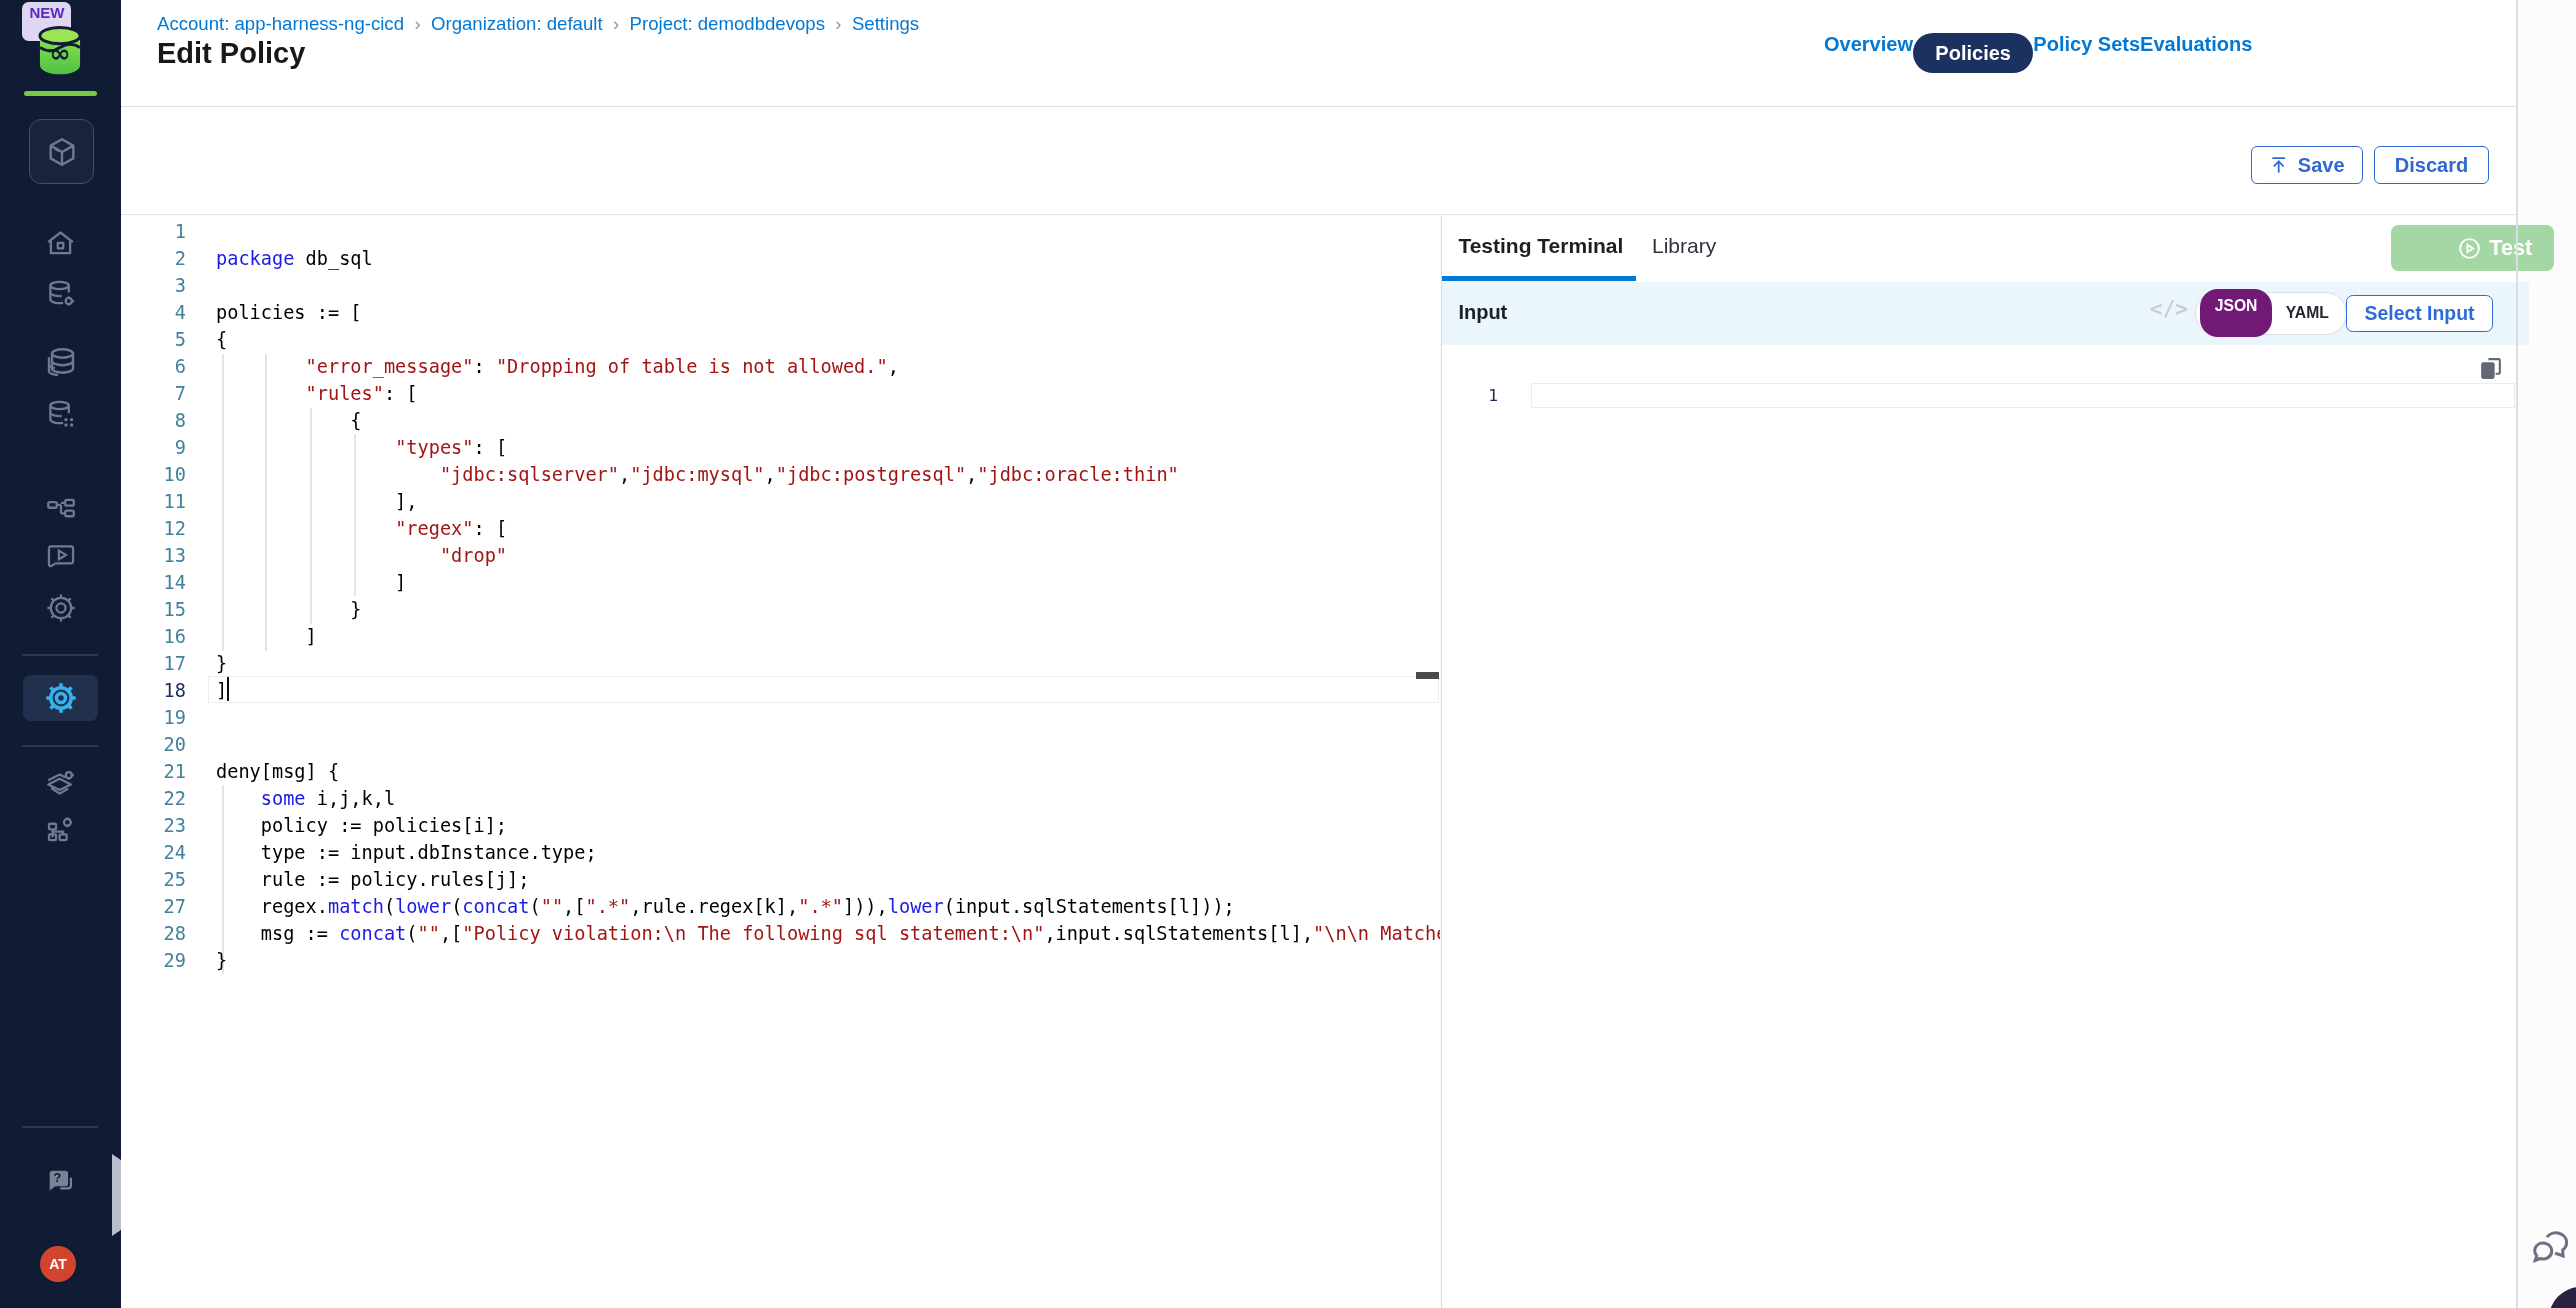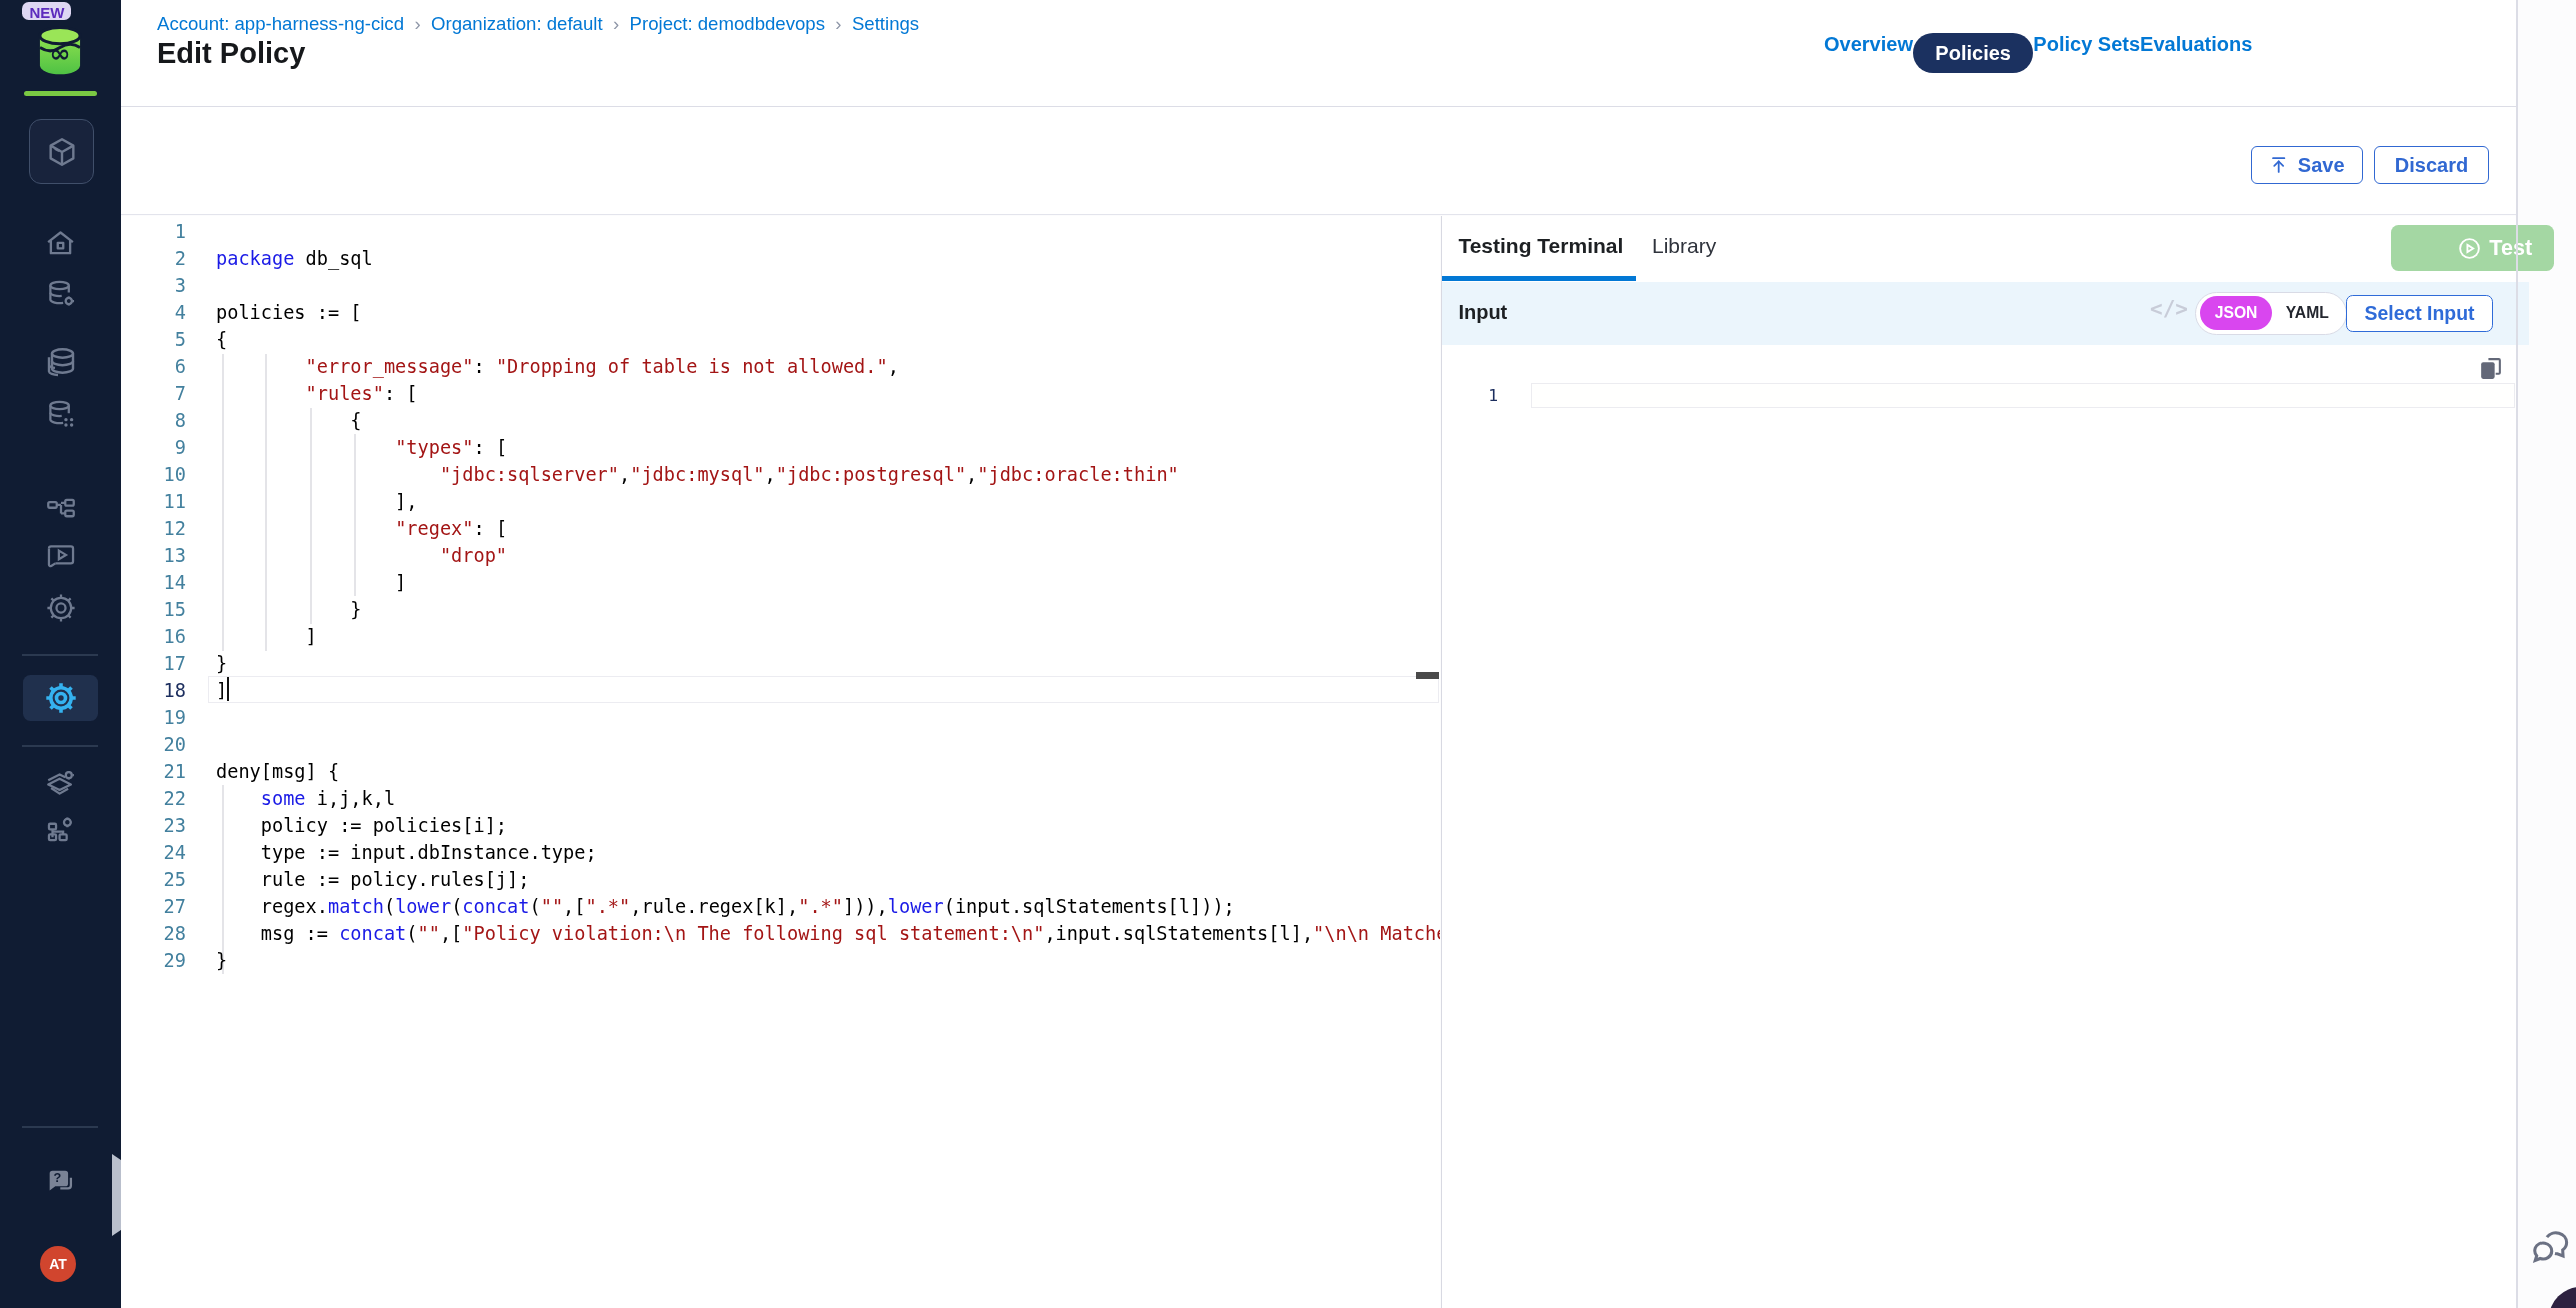--- a/index.html
+++ b/index.html
@@ -1,20 +1,20 @@
 <!DOCTYPE html>
 <html style="font-size:12px"><head>
 <meta charset="utf-8">
 <style>
   html,body{margin:0;padding:0;background:#fcfcfd;}
   #app{position:relative;width:2576px;height:1309px;overflow:hidden;
        font-family:"Liberation Sans",sans-serif;background:#fcfcfd;color:#1d2023;}
   
   .sidebar{position:absolute;left:0;top:0;width:121px;height:1309px;background:#101c33;}
-  .new-badge{position:absolute;left:22.4px;top:2.2px;width:49px;height:18px;background:#ded7f3;
+  .new-badge{position:absolute;left:22.4px;top:2.2px;width:49px;height:39px;background:#ded7f3;
              border-radius:6.7px;color:#5c2bbd;font-weight:bold;font-size:15px;line-height:22.4px;text-align:center;}
   .logo{position:absolute;left:34px;top:25px;width:52px;height:51px;}
   .module-bar{position:absolute;left:24px;top:91px;width:73px;height:5.2px;background:#7ac943;border-radius:3px;}
   .module-btn{position:absolute;left:29px;top:119px;width:63px;height:63px;border:1.5px solid #404f6a;
               border-radius:12px;background:#18233c;display:flex;align-items:center;justify-content:center;}
   .snav{position:absolute;left:0;width:121px;display:flex;justify-content:center;}
   .sdiv{position:absolute;left:22.4px;width:76px;height:1.5px;background:#2b3950;}
   .active-item{position:absolute;left:23px;top:675px;width:75px;height:46px;background:#20304d;
                border-radius:7.5px;display:flex;align-items:center;justify-content:center;}
   .expand-handle{position:absolute;left:112px;top:1154px;width:31px;height:82px;background:#b9bfcc;
@@ -61,21 +61,21 @@
   .rtab{position:absolute;left:210px;top:18px;font-size:21px;color:#2f333c;cursor:pointer;}
   .rtab-underline{position:absolute;left:0;top:60px;width:194px;height:5.2px;background:#0278d5;}
   .test-btn{position:absolute;left:949px;top:9px;width:119px;height:46px;background:#a4d7a3;border-radius:7.5px;
             color:#fff;font-weight:bold;font-size:21.6px;display:flex;align-items:center;justify-content:center;gap:7.5px;cursor:pointer;padding-left:44px;}
   .input-bar{position:absolute;left:0;top:66px;width:1074px;height:63px;background:#ebf5fc;padding-left:13px;}
   .input-label{position:absolute;left:16.4px;top:19.4px;font-size:20px;font-weight:600;color:#1d2023;}
   .code-toggle-icon{position:absolute;left:708px;top:15px;font-size:21px;font-weight:bold;color:#c8ccd8;
                     font-family:"DejaVu Sans Mono",monospace;cursor:pointer;}
   .fmt-toggle{position:absolute;left:753px;top:9.7px;height:43px;background:#fff;border:1.5px solid #d9dbe6;
               border-radius:22.4px;display:flex;align-items:center;padding:0 3.7px;box-sizing:border-box;}
-  .fmt-json{background:#d946ef;color:#fff;border-radius:18px;padding:0 15px;height:34px;line-height:34px;
+  .fmt-json{background:#701a75;color:#fff;border-radius:18px;padding:0 15px;height:48px;line-height:34px;
             font-size:15.7px;font-weight:bold;cursor:pointer;}
   .fmt-yaml{color:#23262e;padding:0 13.4px;font-size:15.7px;font-weight:bold;cursor:pointer;}
   .select-input-btn{position:absolute;left:904px;top:12.7px;width:147px;height:37px;border:1.5px solid #2f6bd8;
             border-radius:6.7px;background:#fff;color:#2f6bd8;font-size:19.4px;font-weight:600;
             display:flex;align-items:center;justify-content:center;box-sizing:border-box;cursor:pointer;}
   .copy-icon{position:absolute;left:1036px;top:139px;width:25px;height:27px;cursor:pointer;}
   .input-lines{position:absolute;left:0;top:168px;width:1074px;}
   .il{display:flex;height:24px;line-height:24px;font-family:"DejaVu Sans Mono",monospace;font-size:16.4px;}
   .il .ln{flex:0 0 56px;text-align:right;color:#1c2e5e;}
   .input-cur-box{position:absolute;left:89px;top:167px;width:984px;height:25px;border:1.5px solid #ececf0;

